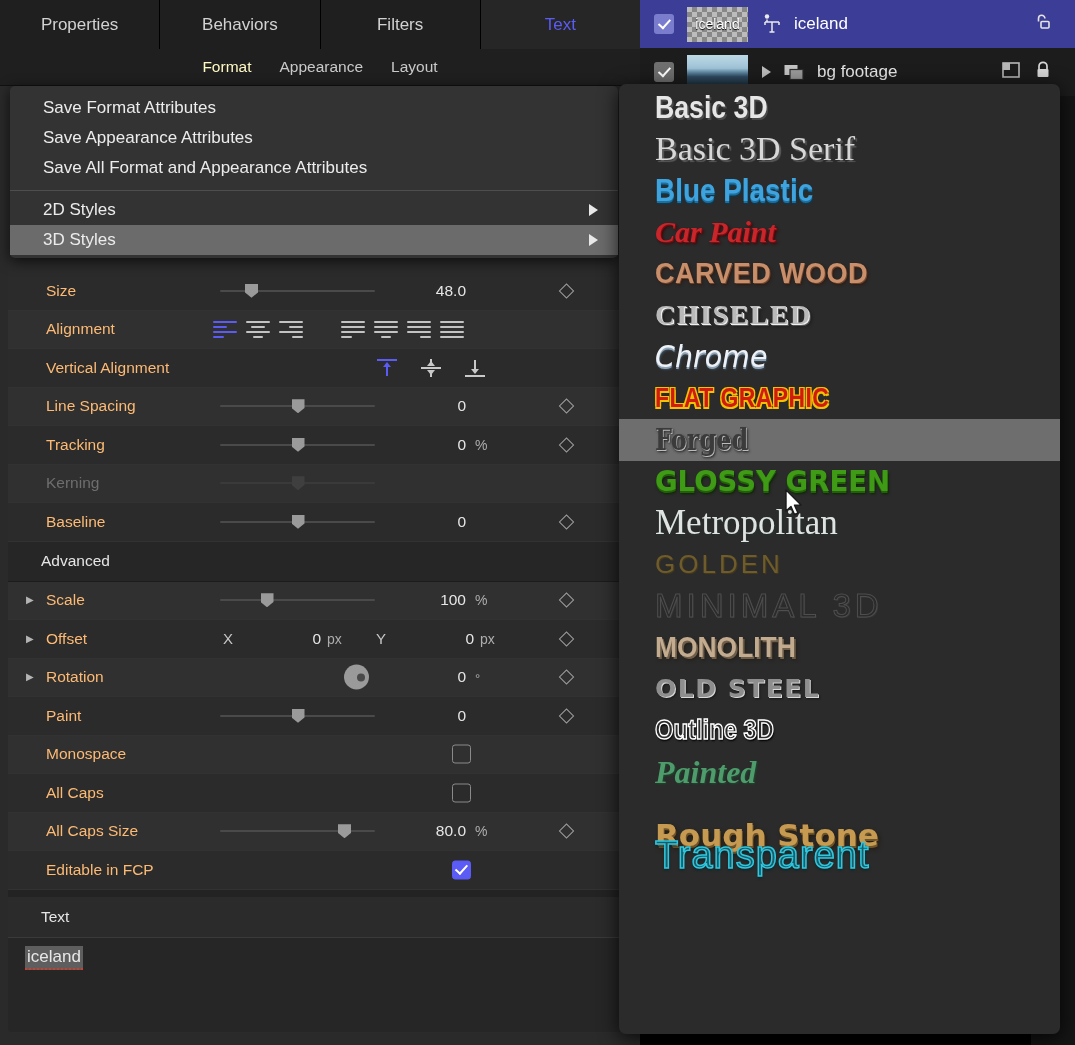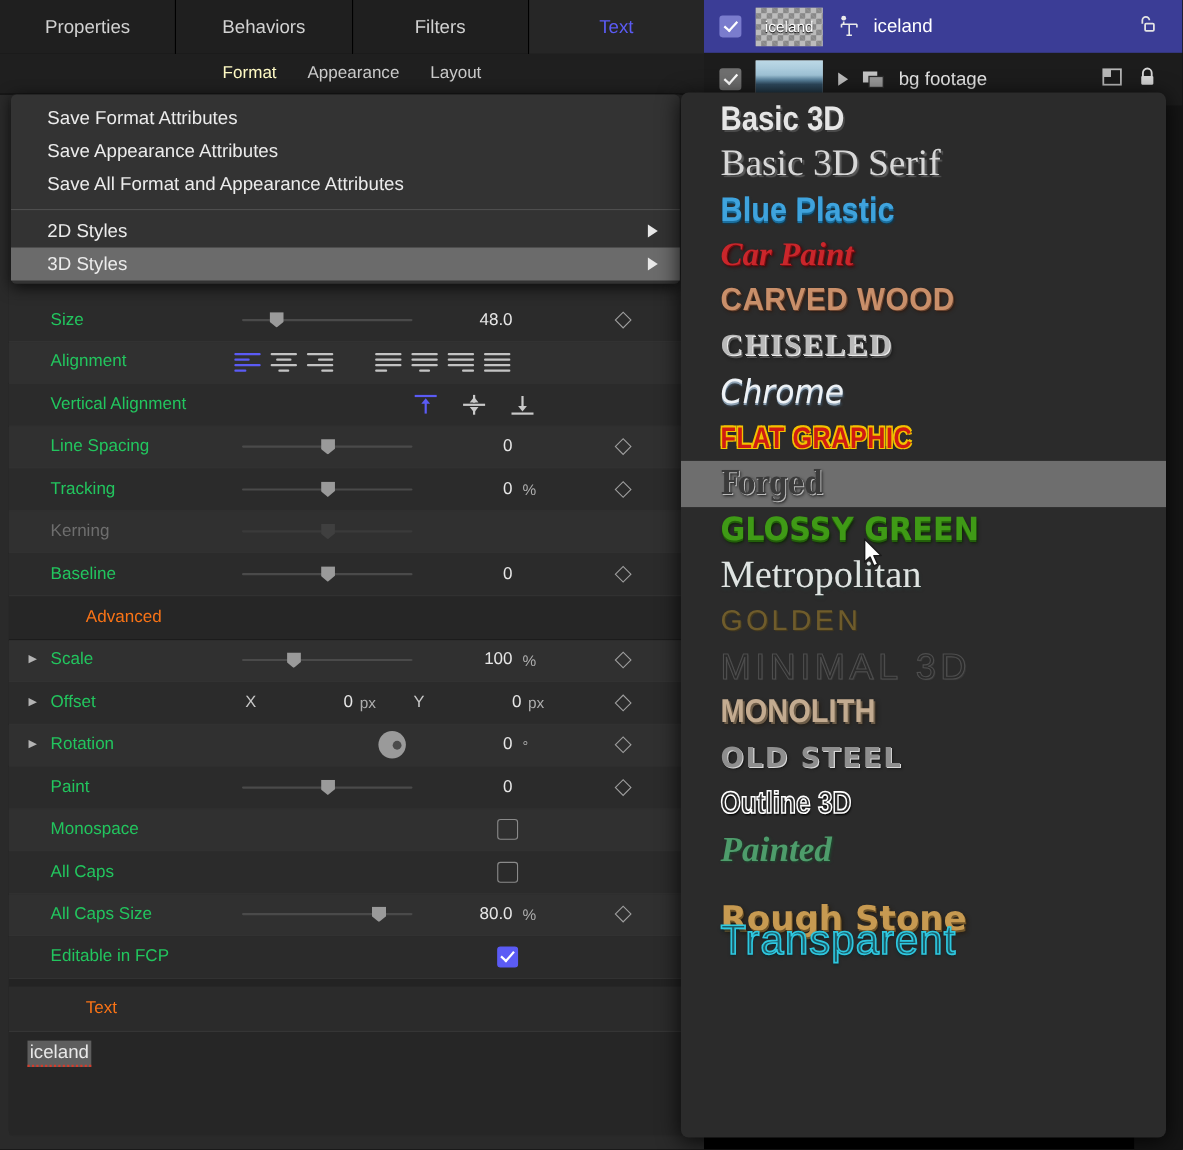--- a/index.html
+++ b/index.html
@@ -43,21 +43,21 @@
     position: relative; height: 38.5px; display: flex; align-items: center;
     border-bottom: 1px solid #323232; background: #2b2b2b;
   }
   .row.alt { background: #303030; }
   .row .disclose {
     width: 20px; margin-left: 18px; color: #b4b4b4; font-size: 10px;
     line-height: 1;
   }
   .row .disclose.empty { visibility: hidden; }
   .row .plabel {
-    font-size: 15.5px; color: #22c55e; white-space: nowrap;
+    font-size: 15.5px; color: #fdba74; white-space: nowrap;
   }
   .row .plabel.dim { color: #6e6e6e; }
 
   .slider {
     position: absolute; left: 212px; width: 155px; top: 50%;
     transform: translateY(-50%); height: 14px;
   }
   .slider .track {
     position: absolute; left: 0; right: 0; top: 6px; height: 2px;
     background: #4a4a4a; border-radius: 1px;
@@ -96,21 +96,21 @@
   }
   .checkbox.on::after {
     content: ""; width: 5px; height: 10px; border: solid #fff;
     border-width: 0 2.2px 2.2px 0; transform: rotate(42deg) translate(-1px,-1px);
   }
 
   .sectionhdr {
     height: 40px; display: flex; align-items: center;
     background: #262626; border-bottom: 1px solid #1c1c1c;
   }
-  .sectionhdr span { margin-left: 70px; font-size: 15.5px; color: #f97316; }
+  .sectionhdr span { margin-left: 33px; font-size: 15.5px; color: #e5e5e5; }
 
   
   .aligngrp { position: absolute; left: 205px; display: flex; gap: 9px; align-items: center; }
   .aligngrp.second { left: 333px; }
   .alignicon { width: 24px; height: 17px; display: flex; flex-direction: column;
                justify-content: space-between; }
   .alignicon i { display: block; height: 2px; background: #c3c3c3; border-radius: 1px; }
   .alignicon.sel i { background: #5b5bf5; }
 
   .valign { position: absolute; left: 368px; display: flex; gap: 22px; align-items: center; }

